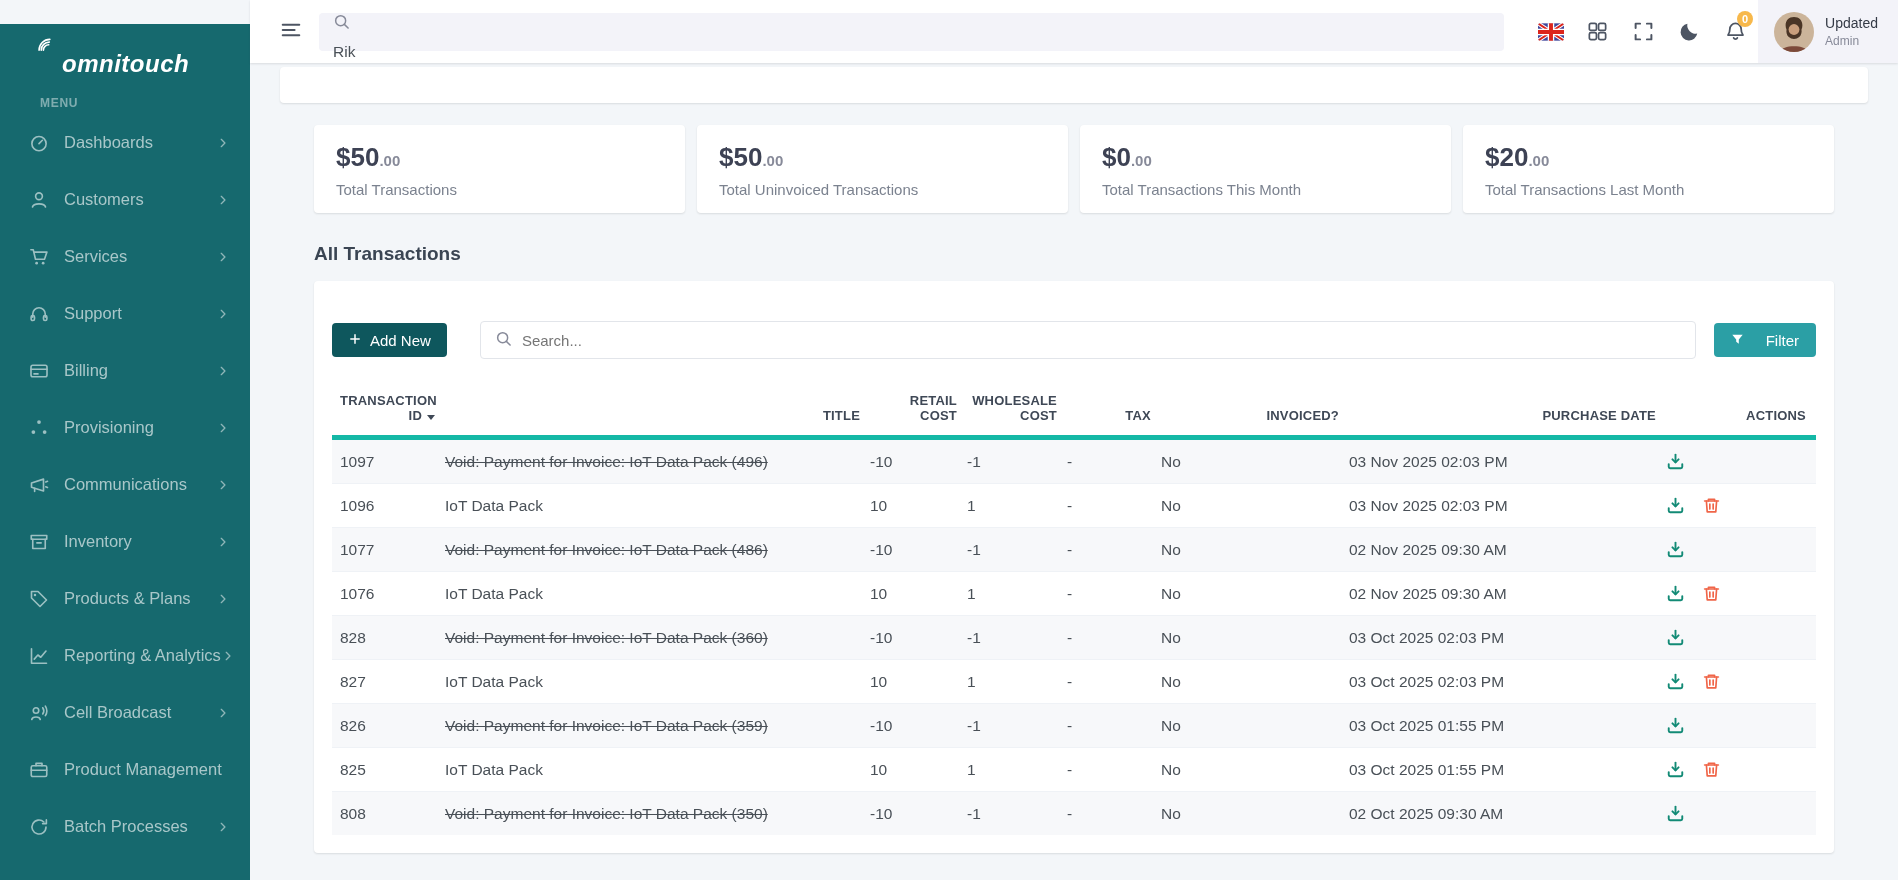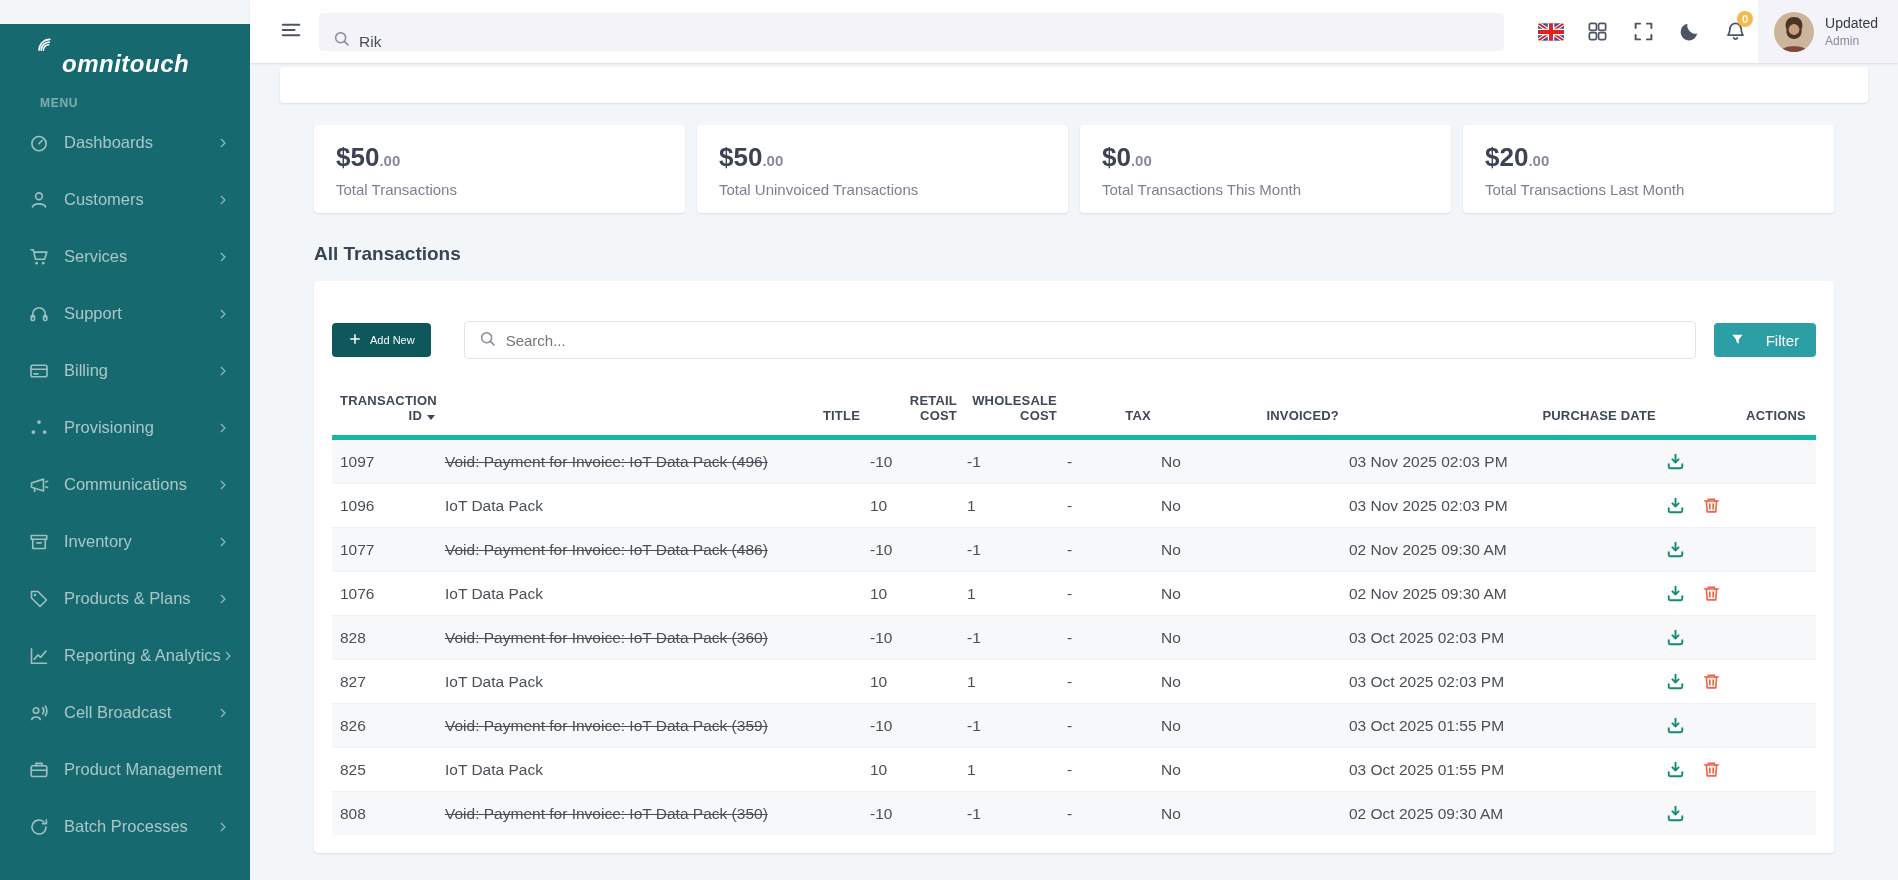--- a/index.html
+++ b/index.html
@@ -25,21 +25,21 @@
   .mi-chev { width:14px; height:14px; color:#8fb6b8; }
   .mi-chev svg { width:14px; height:14px; display:block; }
 
   
   .main { flex:1; min-width:0; display:flex; flex-direction:column; }
 
   
   .topbar { height:63px; flex:none; background:#fff; display:flex; align-items:center; padding-left:26px; box-shadow:0 1px 2px rgba(56,65,74,.14); position:relative; z-index:5; }
   .hamburger { background:none; border:none; cursor:pointer; color:#4d5563; width:30px; height:30px; display:flex; align-items:center; justify-content:center; }
   .hamburger svg { width:22px; height:22px; }
-  .top-search { display:flex; align-items:flex-end; gap:9px; background:#f3f3f9; border-radius:4px; height:38px; width:1185px; margin-left:13px; padding:0 14px; color:#878a99; }
+  .top-search { display:flex; align-items:flex-start; gap:9px; background:#f3f3f9; border-radius:4px; height:38px; width:1185px; margin-left:13px; padding:0 14px; color:#878a99;flex-direction:column; }
   .top-search svg { width:17px; height:17px; flex:none; }
   .top-search input { border:none; background:transparent; outline:none; flex:1; font-size:15.5px; color:#495057; font-family:inherit; }
   .top-actions { margin-left:auto; display:flex; align-items:center; height:100%; }
   .tb-btn { width:46px; height:63px; background:none; border:none; cursor:pointer; color:#4d5563; display:flex; align-items:center; justify-content:center; position:relative; }
   .tb-btn svg { width:21px; height:21px; display:block; }
   .flag-wrap { width:26px; height:18px; border-radius:3px; overflow:hidden; display:block; }
   .flag-wrap svg { width:26px; height:18px; display:block; }
   .badge { position:absolute; top:11px; right:5px; background:var(--badge); color:#fff; font-size:11px; font-weight:700; min-width:16px; height:16px; border-radius:8px; line-height:16px; text-align:center; padding:0 3px; }
   .user { display:flex; align-items:center; gap:11px; background:#f3f3f9; height:100%; padding:0 20px 0 16px; cursor:pointer; }
   .avatar { width:40px; height:40px; border-radius:50%; overflow:hidden; flex:none; }
@@ -53,21 +53,21 @@
   .inner { padding:0 64px; }
   .section-title { font-size:19px; font-weight:700; color:#3a4553; margin-top:30px; }
   .stats { display:flex; gap:12px; margin-top:22px; }
   .stat-card { flex:1; background:#fff; border-radius:4px; box-shadow:0 1px 2px rgba(56,65,74,.14); padding:17px 22px; height:88px; }
   .stat-value { font-size:26px; font-weight:700; color:#3d4254; }
   .stat-value .cents { font-size:15px; font-weight:600; color:#878a99; }
   .stat-label { font-size:15px; color:#7b828f; margin-top:8px; }
 
   .table-card { background:#fff; border-radius:4px; box-shadow:0 1px 2px rgba(56,65,74,.14); margin-top:16px; padding:40px 18px 18px; }
   .toolbar { display:flex; align-items:center; }
-  .btn-add { background:var(--add-btn); color:#fff; border:none; border-radius:4px; height:34px; padding:0 16px; font-size:11px; font-family:inherit; display:flex; align-items:center; gap:8px; cursor:pointer; flex:none; }
+  .btn-add { background:var(--add-btn); color:#fff; border:none; border-radius:4px; height:34px; padding:0 16px; font-size:15px; font-family:inherit; display:flex; align-items:center; gap:8px; cursor:pointer; flex:none; }
   .btn-add svg { width:14px; height:14px; }
   .tbl-search { flex:1; margin-left:33px; border:1px solid #e2e5ea; border-radius:4px; height:38px; display:flex; align-items:center; gap:10px; padding:0 14px; color:#878a99; }
   .tbl-search svg { width:17px; height:17px; flex:none; }
   .tbl-search input { border:none; outline:none; flex:1; font-size:15px; color:#a16207; font-family:inherit; background:transparent; }
   .btn-filter { background:var(--accent); color:#fff; border:none; border-radius:4px; height:34px; padding:0 17px; margin-left:18px; font-size:15px; font-family:inherit; display:flex; align-items:center; gap:22px; cursor:pointer; flex:none; }
   .btn-filter svg { width:13px; height:13px; }
 
   table.tx { width:100%; border-collapse:collapse; table-layout:fixed; margin-top:26px; }
   .tx th { text-align:right; vertical-align:bottom; font-size:13px; font-weight:700; color:#3f4856; text-transform:uppercase; letter-spacing:.2px; padding:8px 10px 12px 0; border-bottom:5px solid #14b8a6; cursor:pointer; }
   .tx th:first-child, .tx td:first-child { padding-left:8px; }

